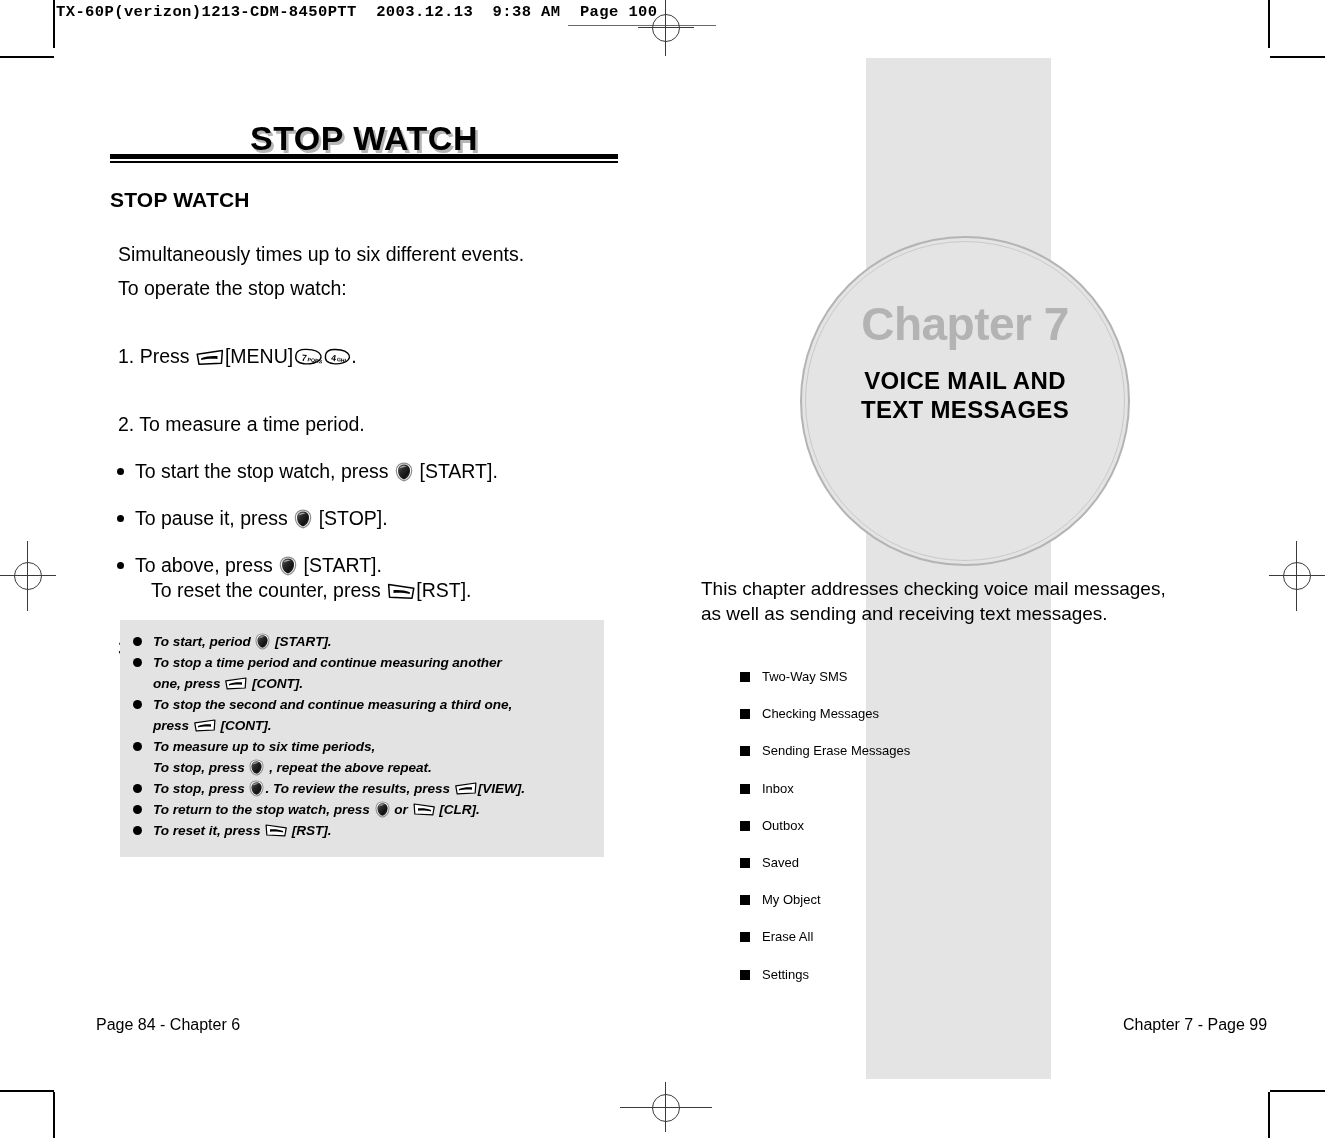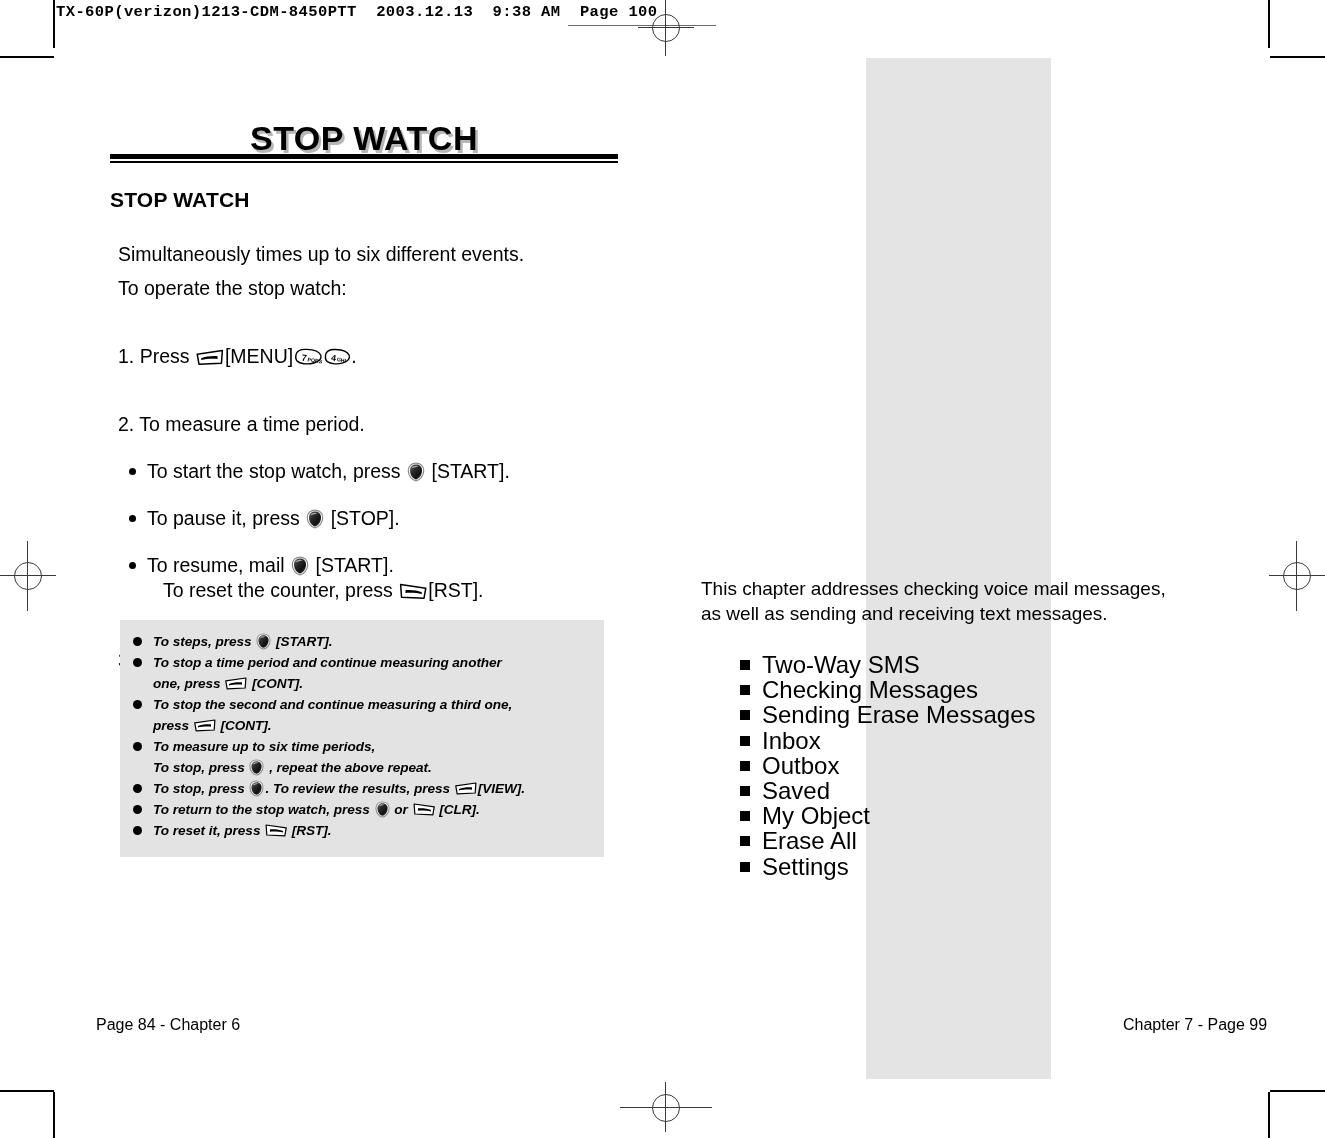--- a/index.html
+++ b/index.html
@@ -38,21 +38,21 @@
   .rule-thick{position:absolute;left:110px;top:154px;width:508px;height:5px;background:#000;}
   .rule-thin{position:absolute;left:110px;top:161px;width:508px;height:2px;background:#000;}
 
   .l-sub{position:absolute;left:110px;top:188px;font-size:21px;font-weight:700;letter-spacing:.2px;}
 
   .l-body{position:absolute;left:110px;top:234px;width:530px;font-size:19.5px;line-height:25.5px;}
   .l-body p{margin:8px;}
   .gap{height:26px;}
 
   .num-item{margin:0;font-size:19.5px;line-height:26px;}
-  .bullets{margin:12px;}
+  .bullets{margin:0;}
   .b-row{position:relative;padding-left:25px;font-size:19.5px;line-height:25px;margin-top:22px;}
   .b-row .dot{position:absolute;left:7px;top:9px;width:7px;height:7px;background:#000;border-radius:50%;}
   .b-row .cont{display:block;padding-left:16px;}
 
   
   .note{
     position:absolute;left:120px;top:620px;width:484px;
     background:#e3e3e3;padding:11px 0 16px 0;box-sizing:border-box;
   }
   .note-row{position:relative;padding-left:33px;padding-right:6px;
@@ -74,21 +74,21 @@
   .circle:after{
     content:"";position:absolute;left:3px;top:3px;right:3px;bottom:3px;
     border-radius:50%;border:1px solid #c9c9c9;
   }
   .circ-inner{position:absolute;left:0;right:0;top:60px;text-align:center;}
   .ch-num{font-size:46px;font-weight:700;color:#b3b3b3;letter-spacing:-0.5px;line-height:52px;}
   .ch-title{font-size:24px;font-weight:700;color:#000;line-height:29px;margin-top:16px;letter-spacing:.3px;}
 
   .r-intro{position:absolute;left:701px;top:576px;width:505px;font-size:19px;line-height:25px;}
   .r-list{position:absolute;left:740px;top:652px;}
-  .r-row{position:relative;padding-left:22px;font-size:24px;line-height:25.2px;}
+  .r-row{position:relative;padding-left:22px;font-size:13px;line-height:25.2px;margin-top:12px;}
   .r-row .sq{position:absolute;left:0;top:8px;width:10px;height:10px;background:#000;}
 
   
   .kicon{display:inline-block;vertical-align:-4px;}
   .kicon svg{display:block;}
 </style>
 </head>
 <body>
 
 <div class="page">
@@ -209,41 +209,41 @@
 
       <div class="b-row">
         <span class="dot"></span>
         <span>To pause it, press </span><span class="kicon"><svg width="20" height="20">
               <use href="#sym-ok"></use>
             </svg></span><span> [STOP].</span>
       </div>
 
       <div class="b-row">
         <span class="dot"></span>
-        <span>To resume, mail </span><span class="kicon"><svg width="20" height="20">
+        <span>To above, press </span><span class="kicon"><svg width="20" height="20">
               <use href="#sym-ok"></use>
             </svg></span><span> [START].</span>
         <span class="cont">
           <span>To reset the counter, press </span><span class="kicon"><svg width="30" height="19">
                 <use href="#sym-sk-right"></use>
               </svg></span><span>[RST].</span>
         </span>
       </div>
 
     </div>
 
     <div class="gap" style="height:24px"></div>
     <p class="num-item">3. To time up to six events at once:</p>
   </div>
 
   <div class="note">
 
     <div class="note-row">
       <span class="dot"></span>
-      <span>To steps, press </span><span class="kicon" style="vertical-align:-4px"><svg width="17" height="17">
+      <span>To start, period </span><span class="kicon" style="vertical-align:-4px"><svg width="17" height="17">
             <use href="#sym-ok"></use>
           </svg></span><span> [START].</span>
     </div>
 
     <div class="note-row">
       <span class="dot"></span>
       <span>To stop a time period and continue measuring another</span>
       <span class="cont2">
         <span>one, press </span><span class="kicon" style="vertical-align:-3px"><svg width="24" height="15">
               <use href="#sym-sk-left"></use>
@@ -293,20 +293,29 @@
       <span class="dot"></span>
       <span>To reset it, press </span><span class="kicon" style="vertical-align:-3px"><svg width="24" height="15">
             <use href="#sym-sk-right"></use>
           </svg></span><span> [RST].</span>
     </div>
 
   </div>
 
   <div class="foot foot-l">Page 84 - Chapter 6</div>
 
+  <div class="circle">
+    <div class="circ-inner">
+      <div class="ch-num">Chapter 7</div>
+      <div class="ch-title">
+        <div>VOICE MAIL AND</div>
+        <div>TEXT MESSAGES</div>
+      </div>
+    </div>
+  </div>
 
   <div class="r-intro">
     <div>This chapter addresses checking voice mail messages,</div>
     <div>as well as sending and receiving text messages.</div>
   </div>
 
   <div class="r-list">
     <div class="r-row"><span class="sq"></span><span>Two-Way SMS</span></div>
     <div class="r-row"><span class="sq"></span><span>Checking Messages</span></div>
     <div class="r-row"><span class="sq"></span><span>Sending Erase Messages</span></div>

